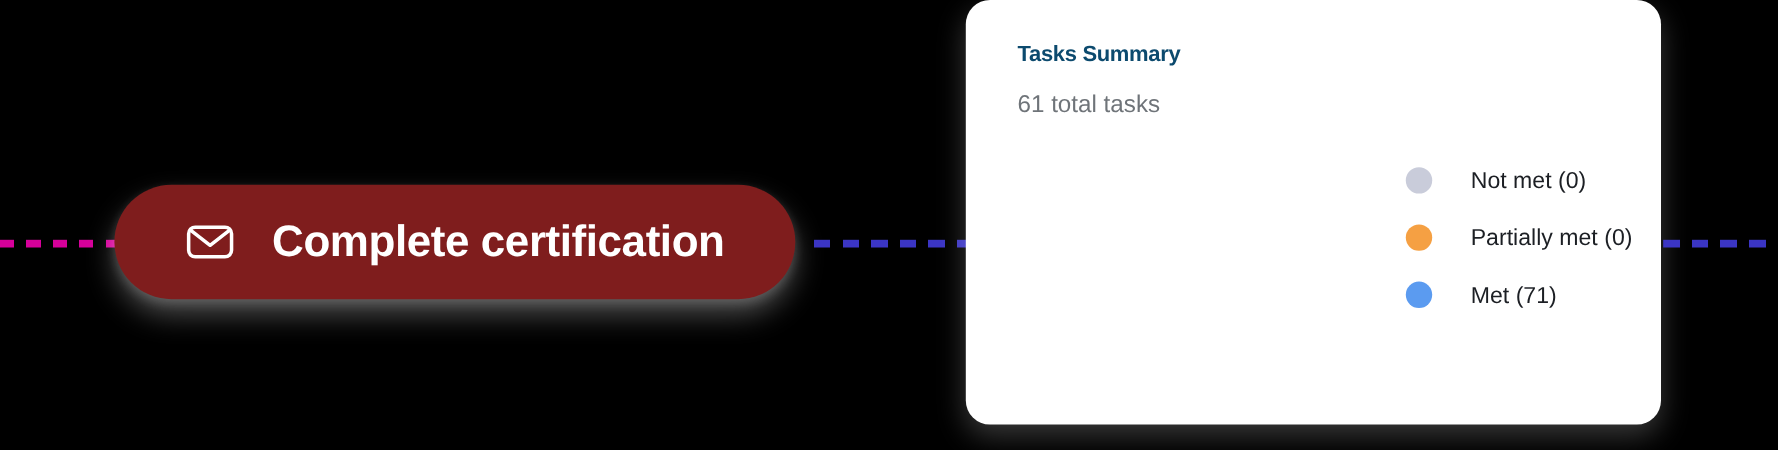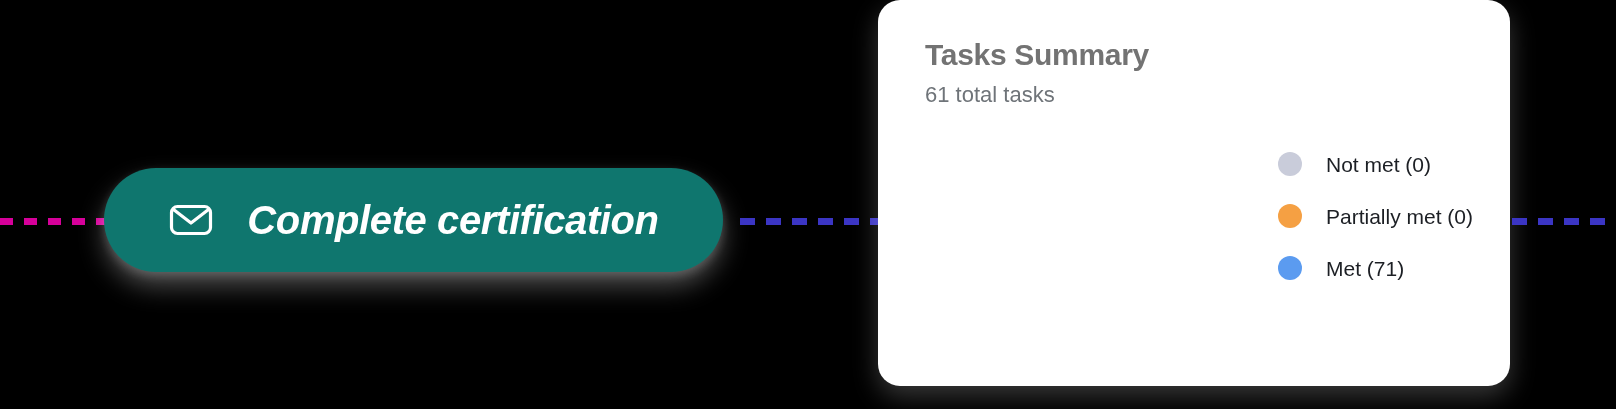--- a/index.html
+++ b/index.html
@@ -51,31 +51,30 @@
   }
 
   
   #cta-button {
     position: absolute;
     left: 104px;
     top: 168px;
     width: 619px;
     height: 104px;
     border-radius: 52px;
-    background: #0f766e;
+    background: #7f1d1d;
     border: none;
     padding: 0;
     display: flex;
     align-items: center;
     justify-content: center;
     gap: 33px;
     cursor: pointer;
     box-shadow: 0 14px 26px rgba(255,255,255,0.30),
                 0 4px 10px rgba(255,255,255,0.16);
-    font-style: italic;
   }
   #cta-button .env-icon {
     width: 46px;
     height: 46px;
     flex: none;
     display: block;
   }
   #cta-button .cta-label {
     color: #ffffff;
     font-size: 40px;
@@ -94,23 +93,23 @@
     height: 386px;
     background: #ffffff;
     border-radius: 22px;
     box-shadow: 0 10px 26px rgba(255,255,255,0.22);
     overflow: hidden;
   }
   #card-title {
     position: absolute;
     left: 47px;
     top: 38px;
-    font-size: 30px;
+    font-size: 20px;
     font-weight: bold;
-    color: #737373;
+    color: #0c4a6e;
     letter-spacing: -0.3px;
     line-height: 1.1;
   }
   #card-subtitle {
     position: absolute;
     left: 47px;
     top: 82px;
     font-size: 22px;
     color: #6f7479;
     line-height: 1.2;
@@ -155,21 +154,21 @@
     position: absolute;
     left: 400px;
     top: 152px;
     display: flex;
     flex-direction: column;
     gap: 28px;
   }
   .legend-item {
     display: flex;
     align-items: center;
-    gap: 24px;
+    gap: 35px;
     cursor: pointer;
   }
   .legend-dot {
     width: 24px;
     height: 24px;
     border-radius: 50%;
     flex: none;
   }
   .legend-label {
     font-size: 21px;

